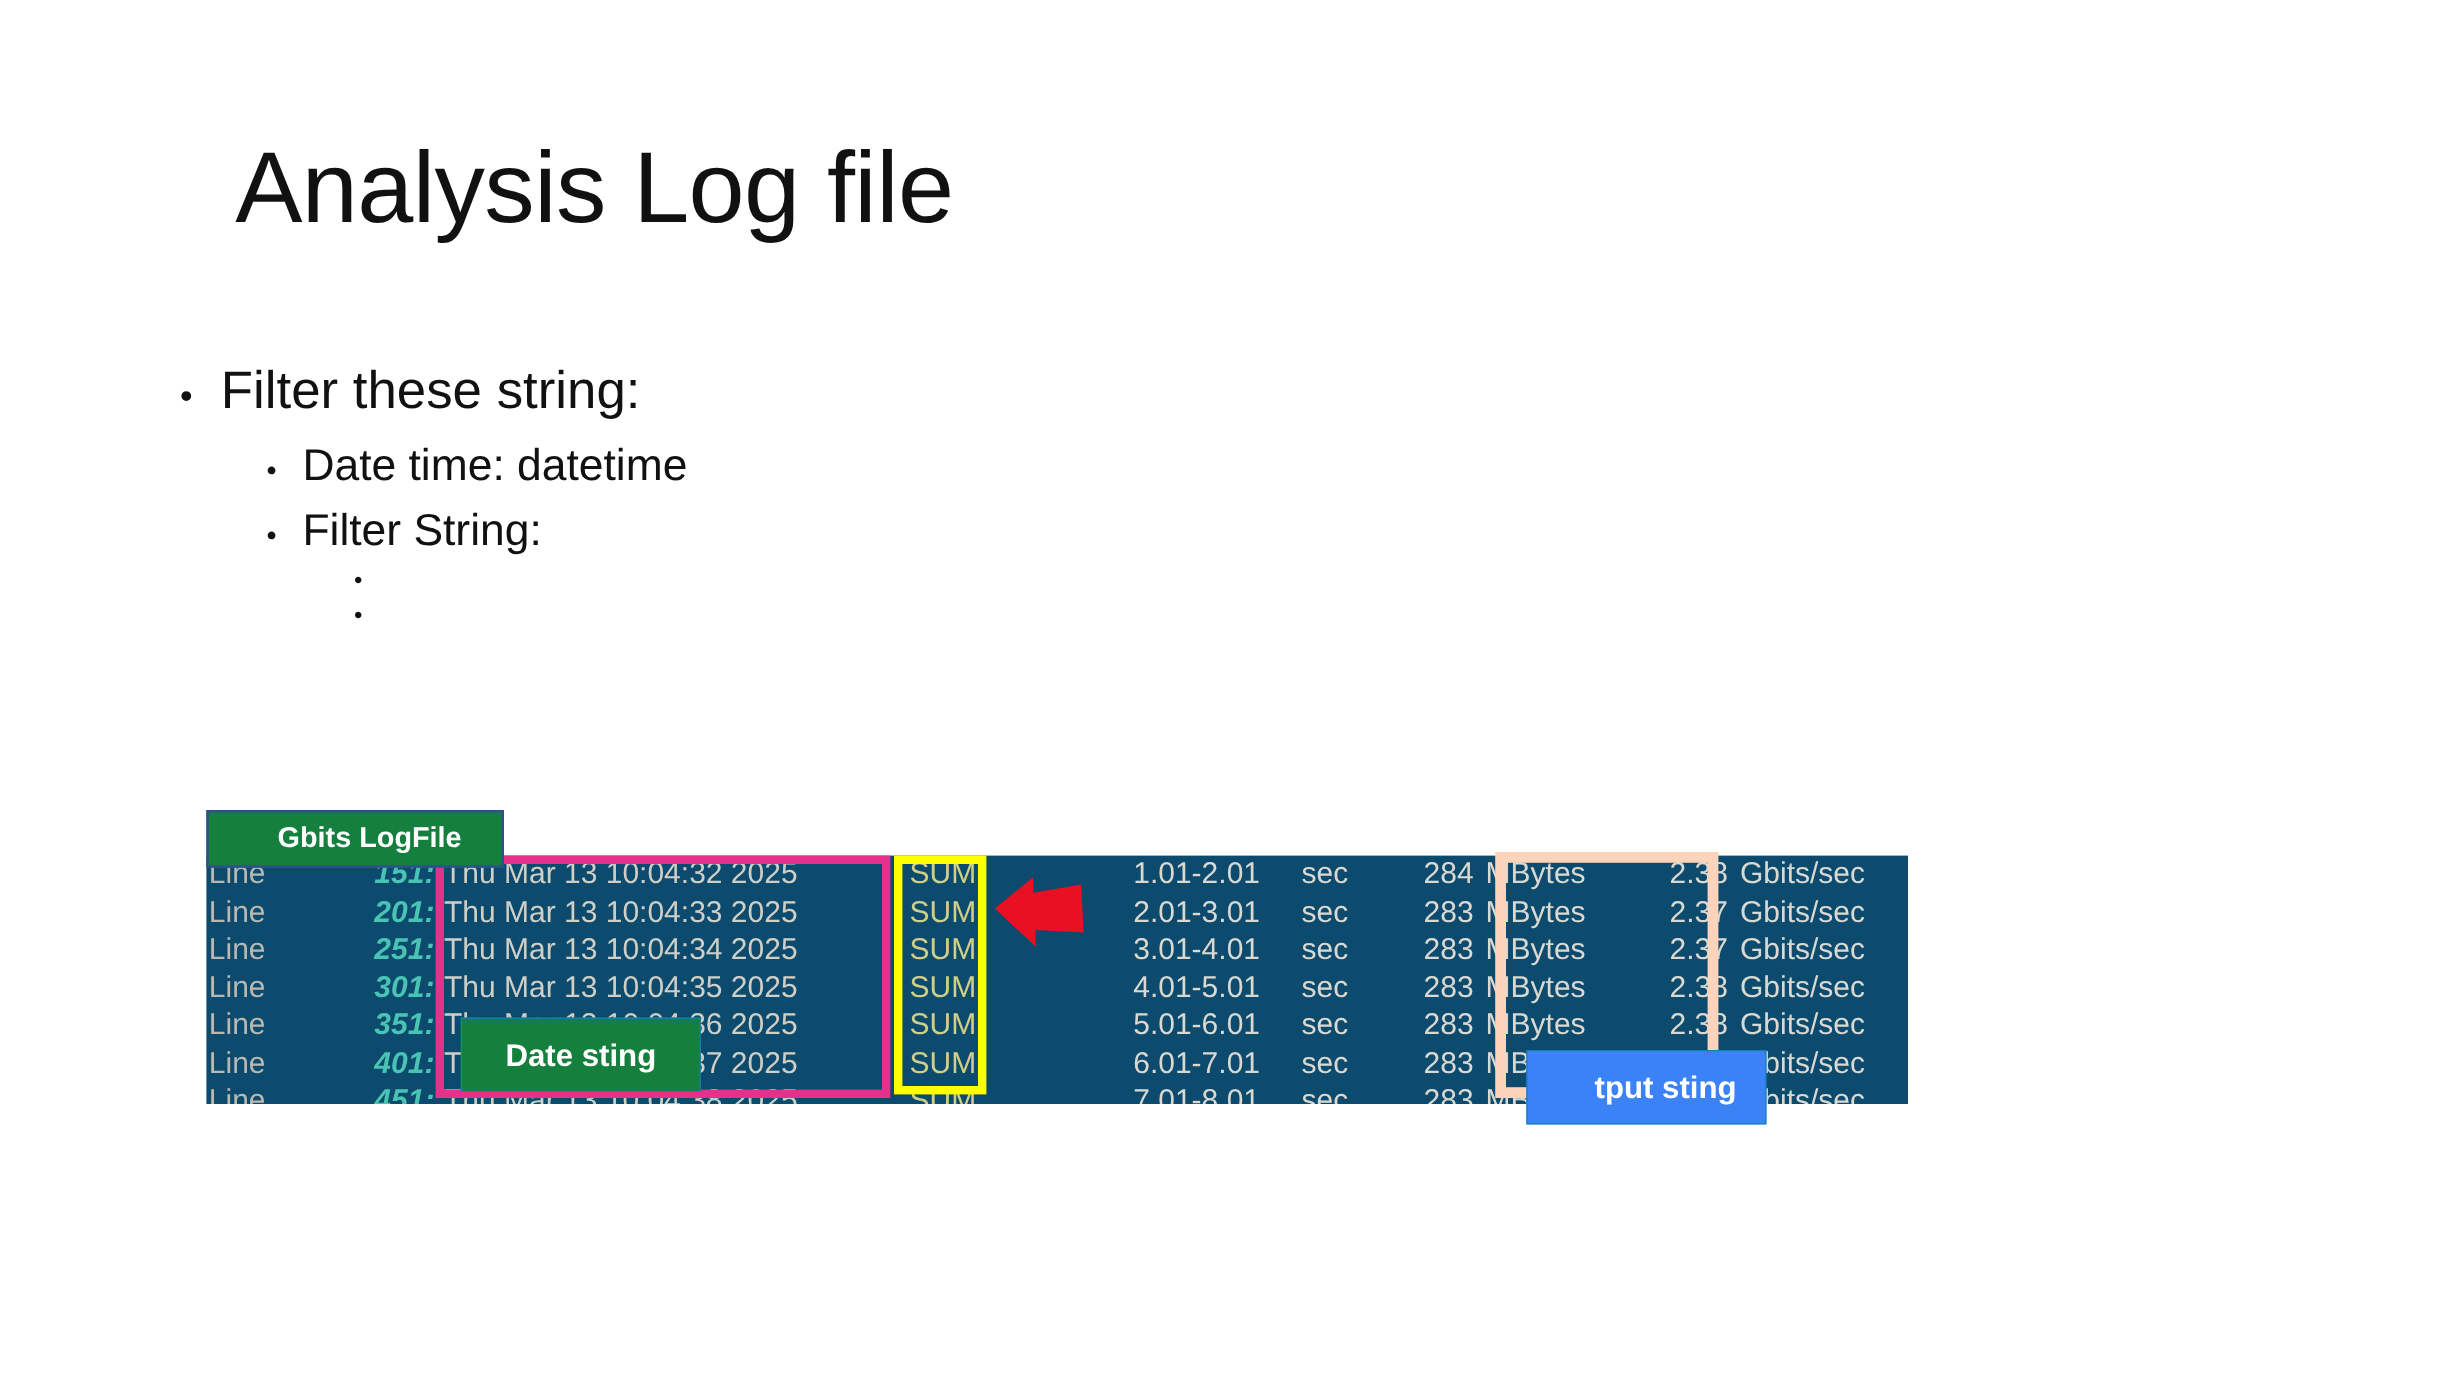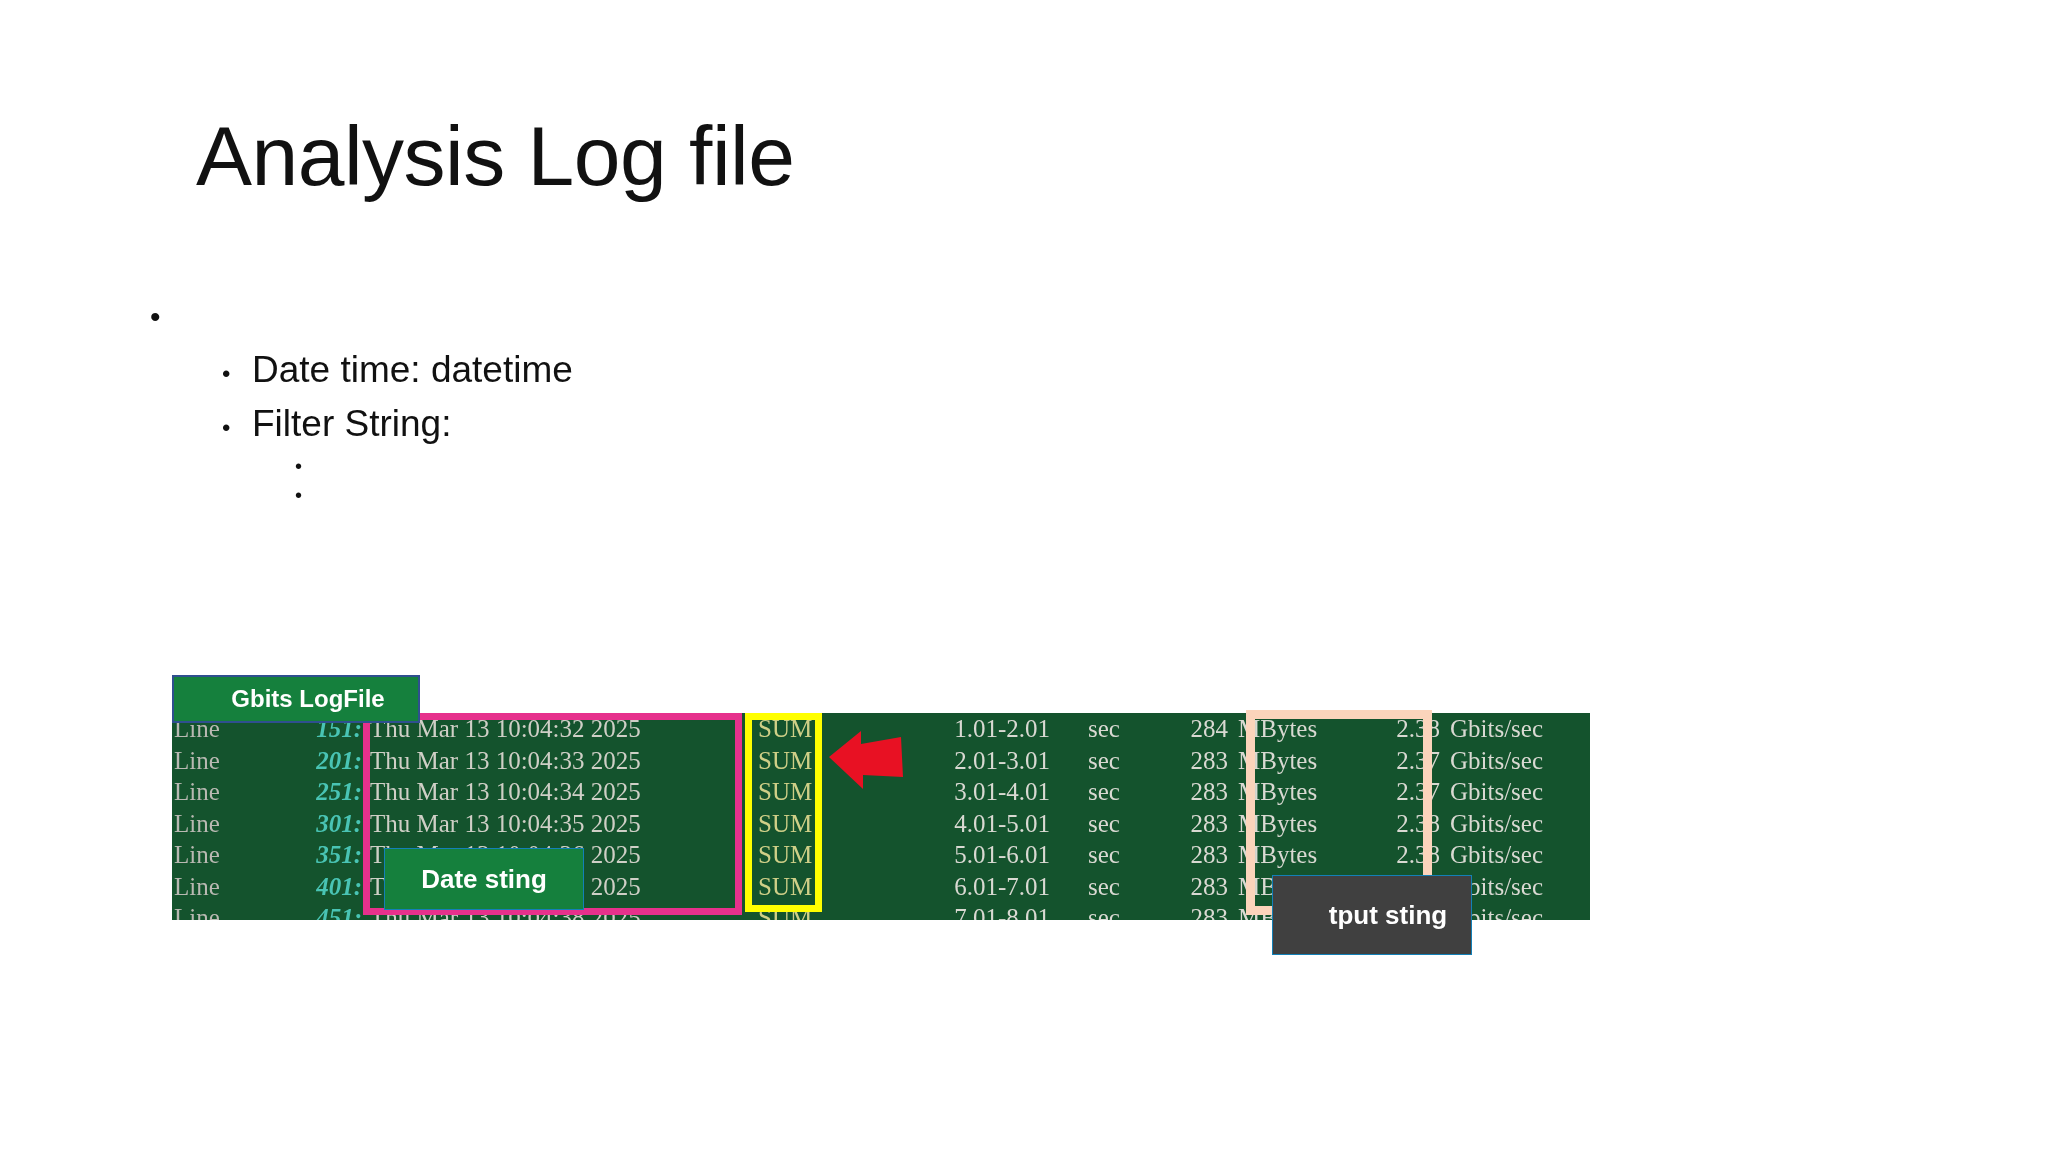--- a/index.html
+++ b/index.html
@@ -74,23 +74,23 @@
     top: 713px;
     width: 1418px;
     height: 207px;
   }
   #terminal {
     position: absolute;
     left: 0;
     top: 0;
     width: 1418px;
     height: 207px;
-    background: #14532d;
+    background: #0c4a6e;
     overflow: hidden;
-    font-family: Liberation Serif, serif;
+    font-family: Liberation Sans, sans-serif;
   }
   .log-line {
     position: relative;
     height: 31.5px;
     line-height: 31.5px;
     white-space: pre;
     font-size: 25px;
     color: #d9d9d2;
     letter-spacing: 0px;
   }
@@ -156,22 +156,22 @@
   }
   #label-date-sting {
     left: 212px; top: 135px;
     width: 200px; height: 62px;
     background: #15803d;
     border: 1px solid #1380b7;
     font-size: 26px;
   }
   #label-tput-sting {
     left: 1100px; top: 162px;
-    width: 200px; height: 80px;
-    background: #404040;
+    width: 200px; height: 62px;
+    background: #3b82f6;
     border: 1px solid #1380b7;
     font-size: 26px;
     padding-left: 32px;
   }
 
   
   #red-arrow {
     position: absolute;
     left: 655px;
     top: 14px;
@@ -181,20 +181,21 @@
   }
 </style>
 </head>
 <body>
 
 <div id="slide-title">Analysis Log file</div>
 
 <div id="bullet-body">
     <div class="bullet-row lvl1">
       <span class="bullet-dot">•</span>
+      <span class="bullet-text">Filter these string:</span>
     </div>
     <div class="bullet-row lvl2">
       <span class="bullet-dot">•</span>
       <span class="bullet-text">Date time: datetime</span>
     </div>
     <div class="bullet-row lvl2">
       <span class="bullet-dot">•</span>
       <span class="bullet-text">Filter String:</span>
     </div>
     <div class="bullet-row lvl3">

